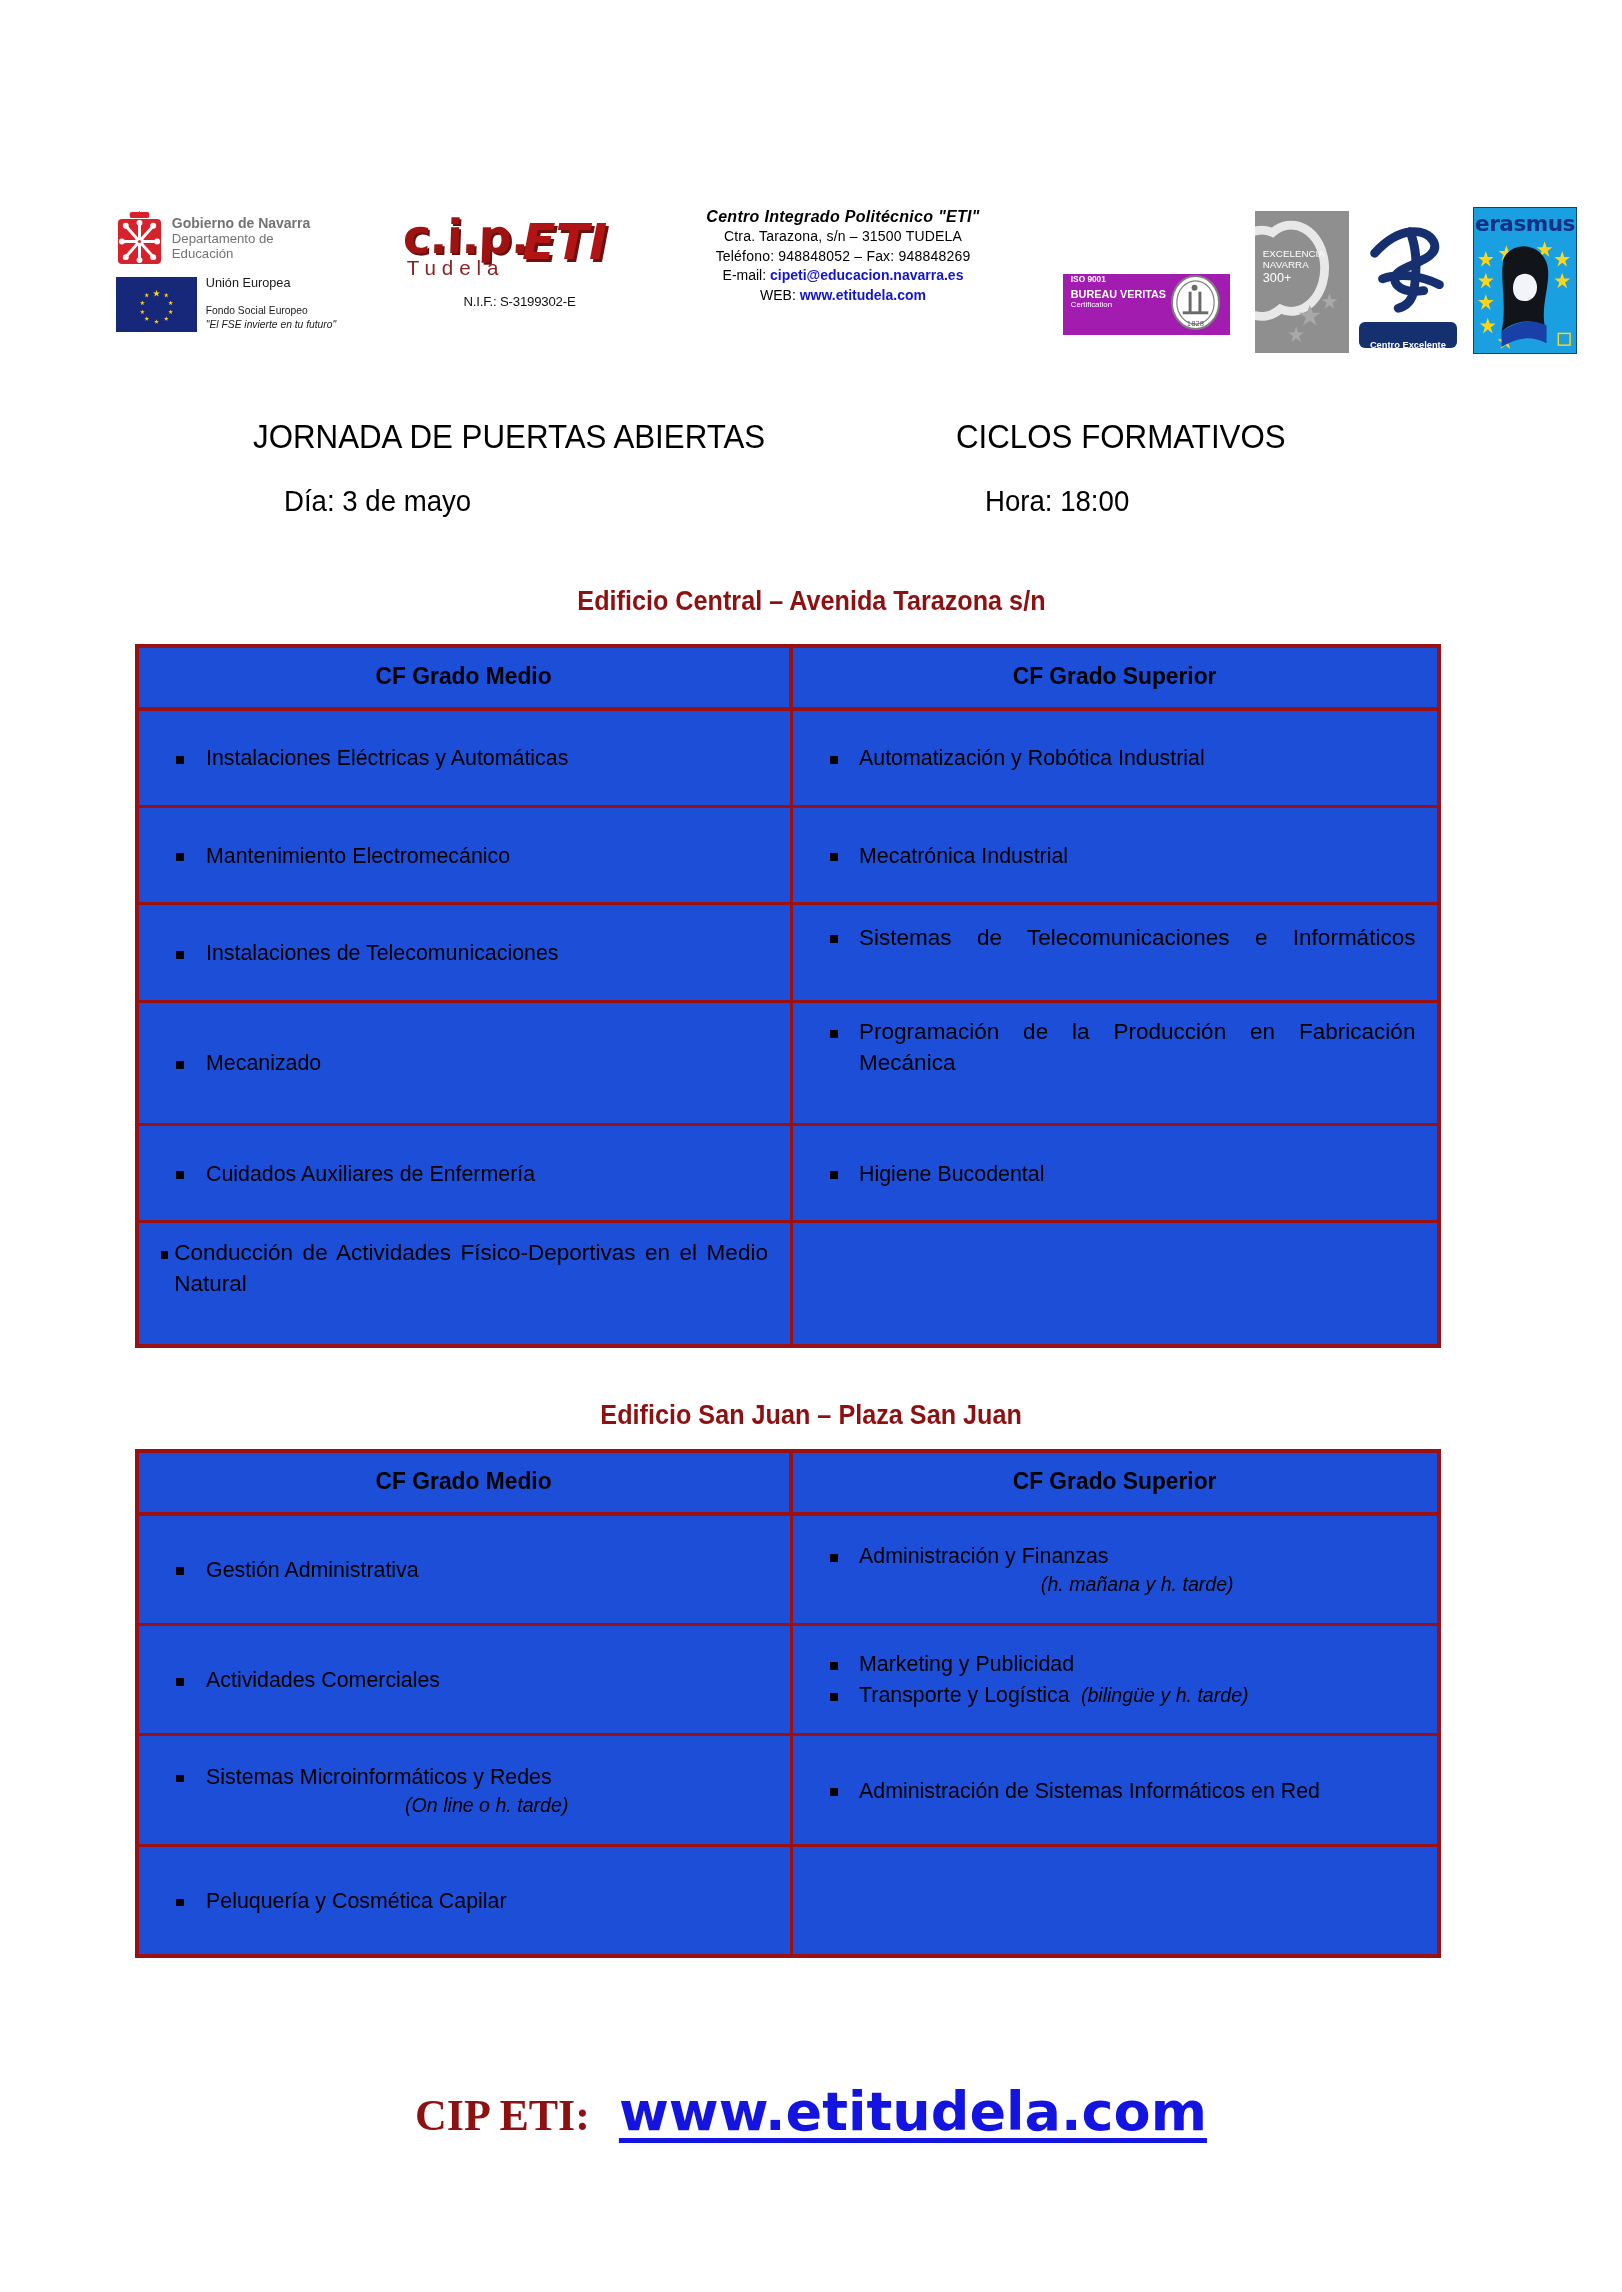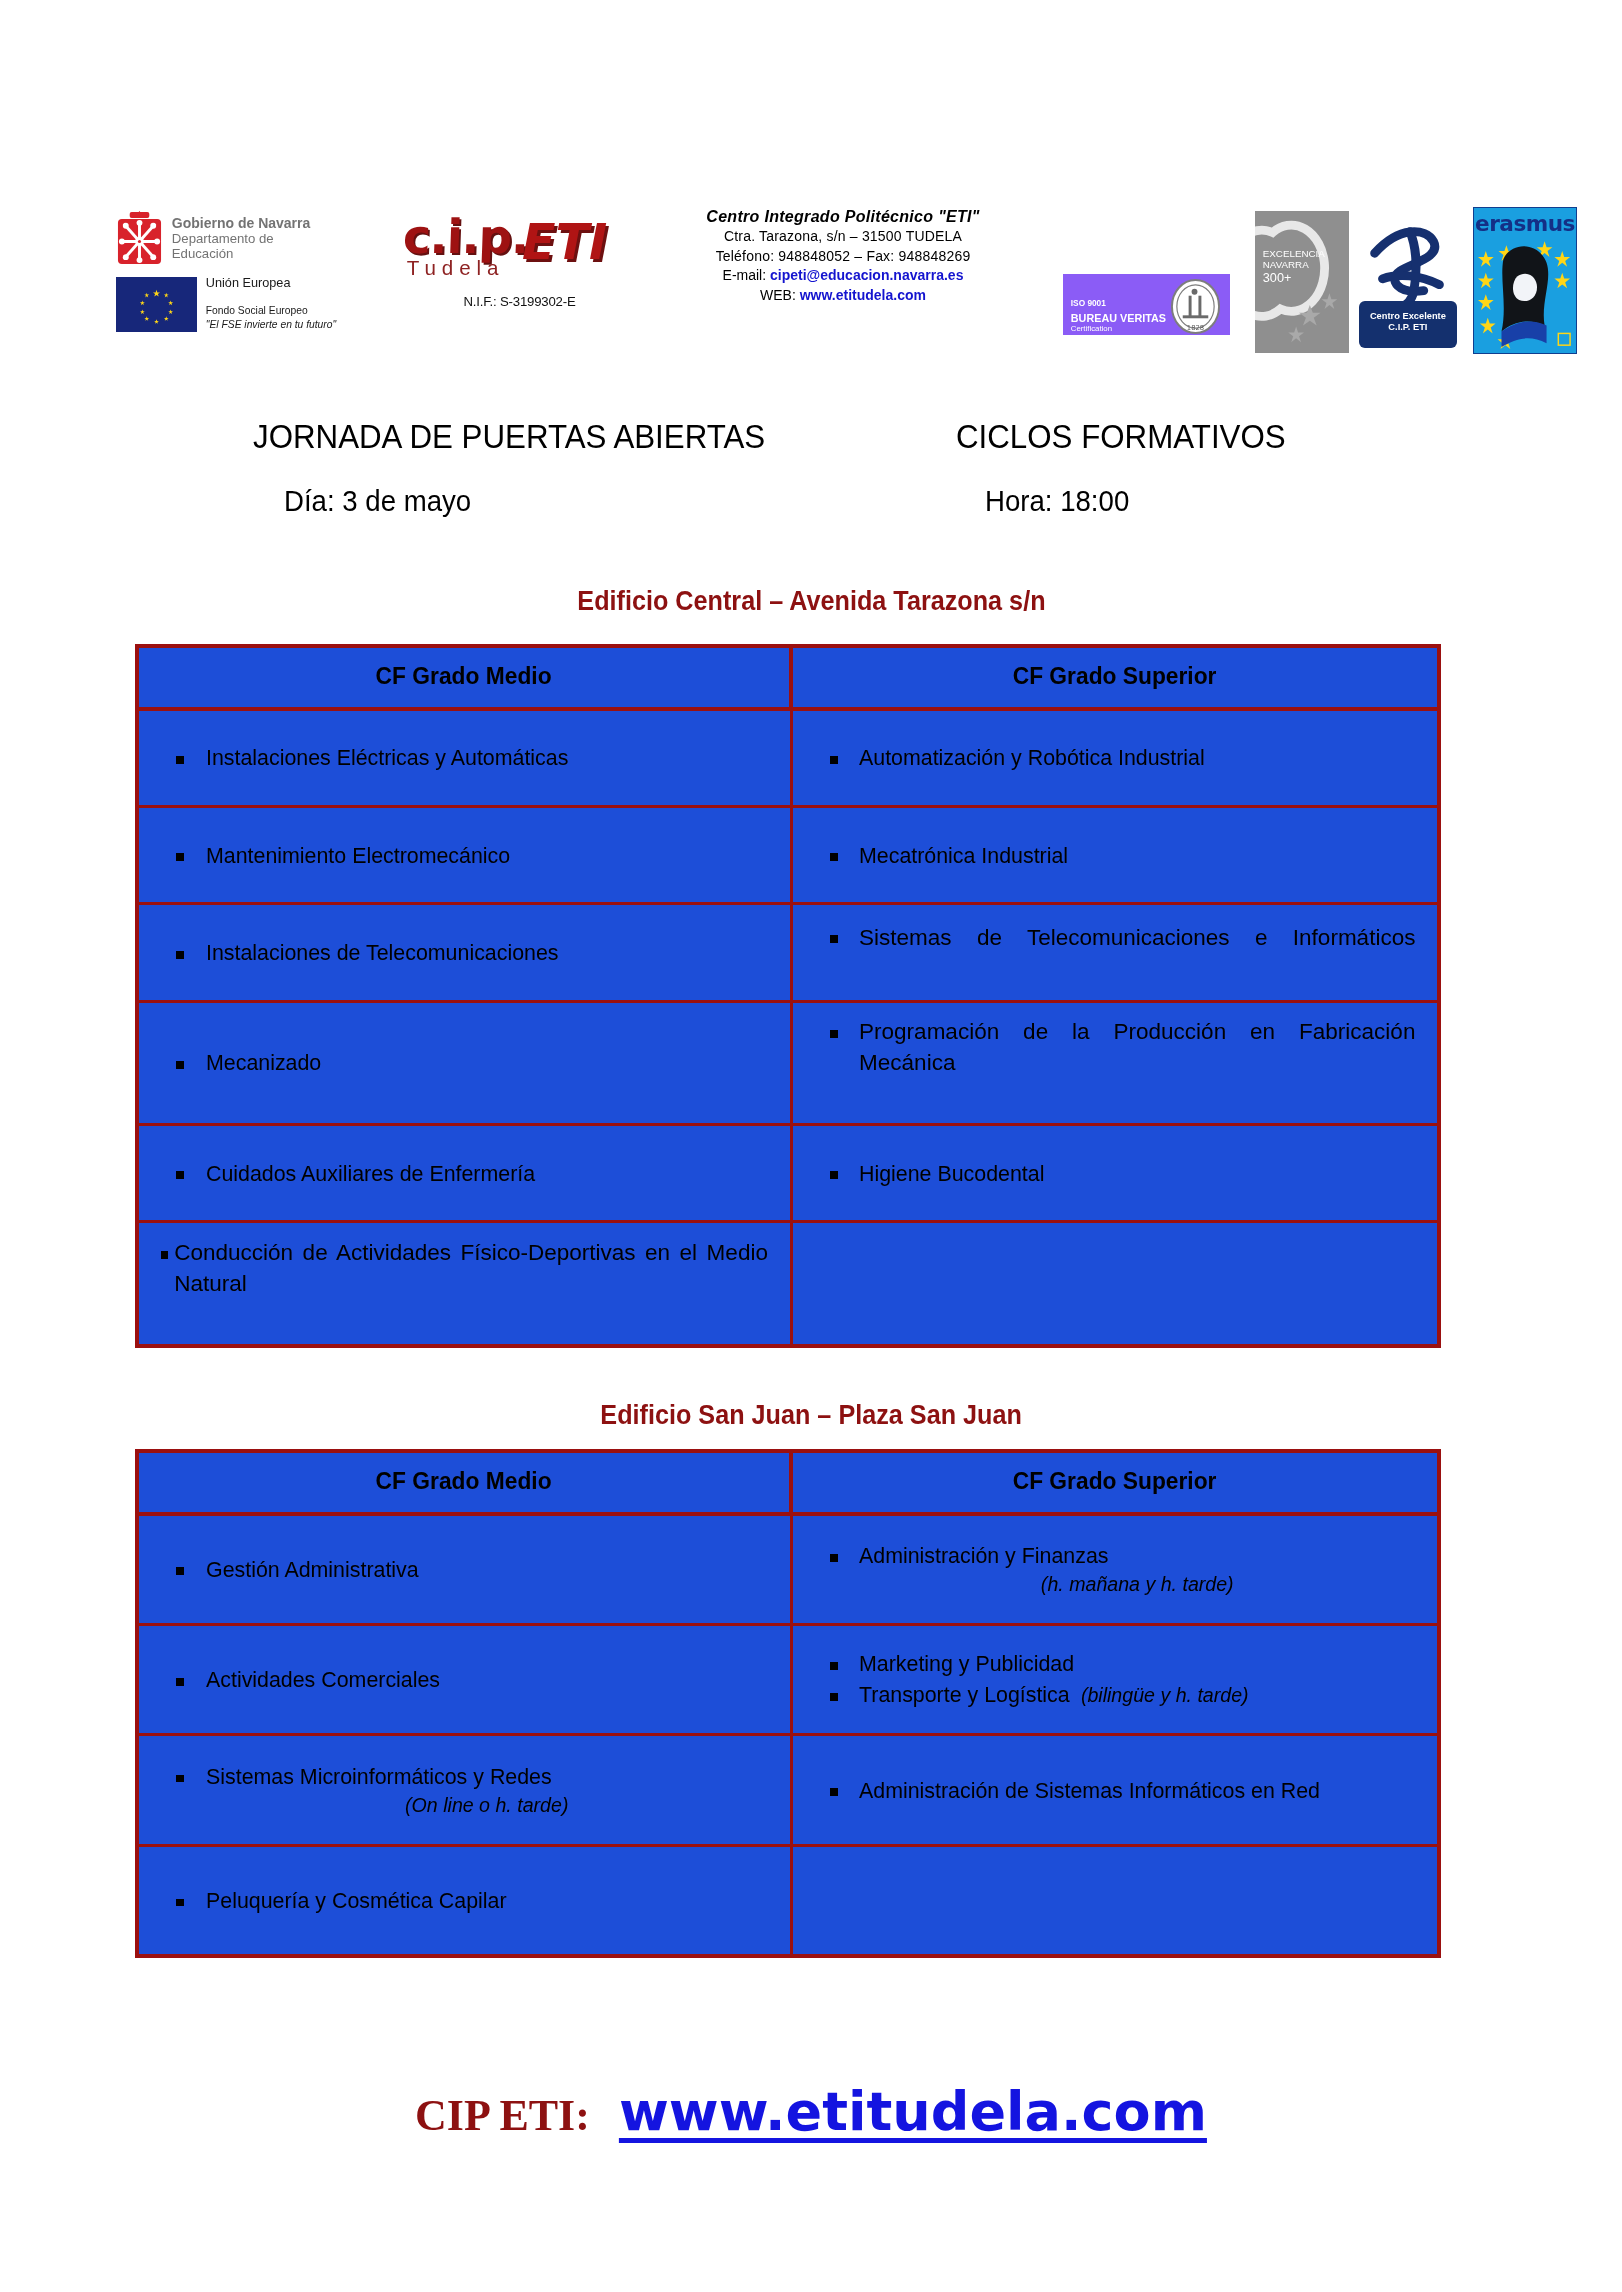--- a/index.html
+++ b/index.html
@@ -167,23 +167,23 @@
     top: 9.8px;
     width: 529px;
     height: 157px;
   }
   .bv-logo {
     position: absolute;
     left: 0px;
     top: 73px;
     width: 167px;
     height: 61px;
-    background: #8b5cf6;
+    background: #a21caf;
     display: flex;
-    align-items: flex-end;
+    align-items: flex-start;
   }
   .bv-txt {
     color: #fff;
     font-size: 7.8px;
     line-height: 10.8px;
     padding-left: 7.8px;
     flex: 1;
   }
   .bv-txt .s1 { font-weight: bold; font-size: 8.3px; display:block;}
   .bv-txt .s2 { font-weight: bold; font-size: 10.8px; display:block; margin-top: 4.9px;}
@@ -216,29 +216,29 @@
     left: 292px;
     top: 13.7px;
     width: 108px;
     height: 137px;
   }
   .ce-badge {
     position: absolute;
     left: 3.9px;
     bottom: 3.9px;
     width: 98px;
-    height: 47px;
+    height: 26px;
     background: #14306e;
     border-radius: 5.9px;
     color: #fff;
     text-align: center;
     font-size: 9.3px;
     font-weight: bold;
     line-height: 11.8px;
-    padding-top: 10px;
+    padding-top: 18px;
     box-sizing: border-box;
   }
   .erasmus-logo {
     position: absolute;
     left: 410px;
     top: 5.9px;
     width: 102px;
     height: 145px;
     background: #1a9fe0;
     border: 1px solid #103e8f;

